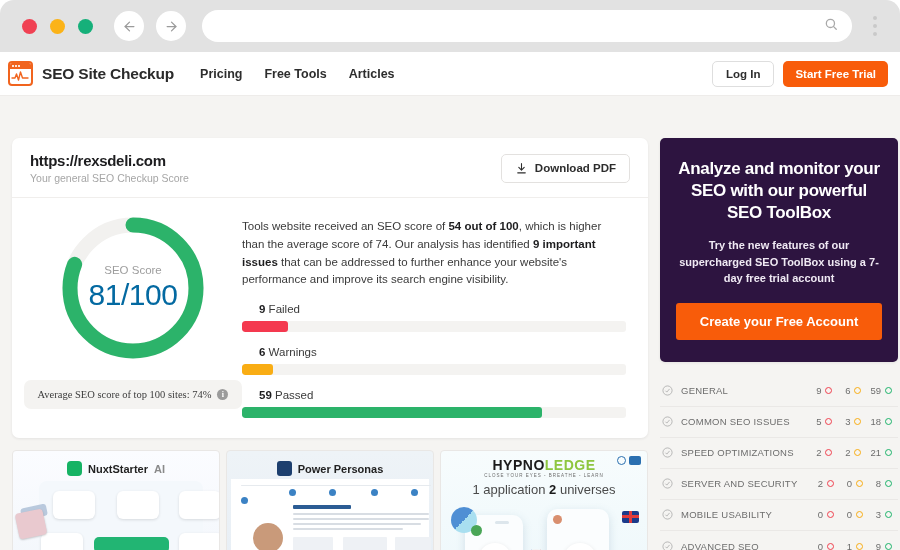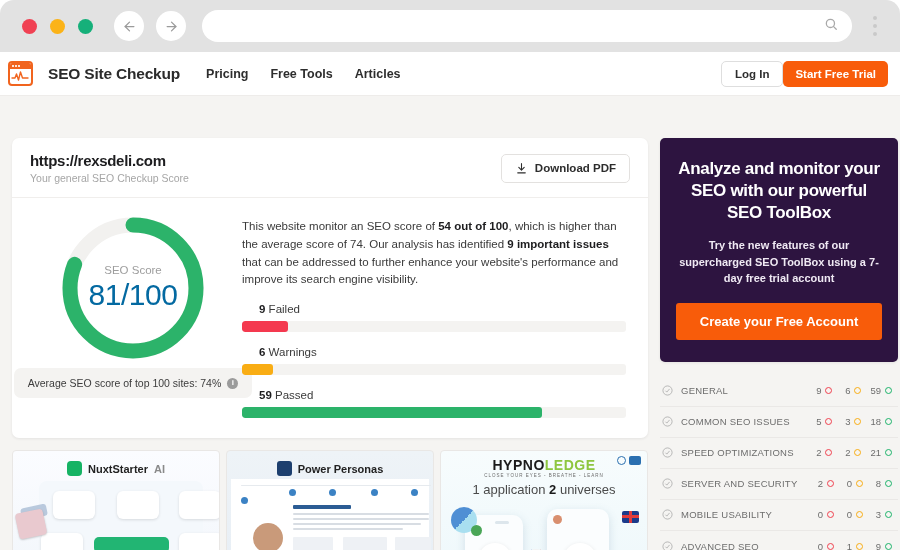--- a/index.html
+++ b/index.html
@@ -46,38 +46,38 @@
     align-items: center; justify-content: center; gap: 4px; flex: 0 0 auto;
   }
   .kebab i { width: 4px; height: 4px; border-radius: 50%; background: #c9c9c9; display:block; }
 
   
   .site-header {
     position: absolute; left: 0; top: 52px; width: 900px; height: 44px;
     background: #fff; display: flex; align-items: center; padding: 0 12px 0 8px;
     border-bottom: 1px solid #eeecea;
   }
-  .brand { display: flex; align-items: center; gap: 15px; }
+  .brand { display: flex; align-items: center; gap: 9px; }
   .logo-mark {
     width: 25px; height: 25px; border-radius: 4px;
     background: #fff; border: 2.5px solid #f1641e;
     position: relative; overflow: hidden; flex: 0 0 auto;
   }
   .logo-mark .bar {
     position: absolute; left: 0; top: 0; width: 100%; height: 6px;
     background: #f1641e; display: flex; align-items: center; gap: 1.5px; padding-left: 2px;
   }
   .logo-mark .bar i { width: 1.6px; height: 1.6px; background: #fff; border-radius: 50%; display:block;}
   .logo-mark svg { position: absolute; left: 1px; top: 7px; }
   .brand-name { font-size: 15.5px; font-weight: 700; color: #2b2b2b; letter-spacing: -0.2px; }
 
   .mainnav { display: flex; align-items: center; gap: 22px; margin-left: 26px; }
   .mainnav a { font-size: 12.5px; font-weight: 700; color: #2d2d2d; text-decoration: none; }
 
-  .header-actions { margin-left: auto; display: flex; align-items: flex-end; }
+  .header-actions { margin-left: auto; display: flex; align-items: flex-end; gap: 9px; }
   .btn-login {
     font-size: 11.5px; font-weight: 700; color: #2d2d2d; background: #fff;
     border: 1px solid #dedede; border-radius: 5px; padding: 6px 13px; cursor: pointer;
   }
   .btn-trial {
     font-size: 11.5px; font-weight: 700; color: #fff; background: #f85c0a;
     border: none; border-radius: 5px; padding: 7px 12px; cursor: pointer;
   }
 
   
@@ -111,23 +111,23 @@
   .gauge { position: relative; width: 152px; height: 152px; }
   .gauge svg { display: block; transform: rotate(-90deg); }
   .gauge-center {
     position: absolute; inset: 0; display: flex; flex-direction: column;
     align-items: center; justify-content: center; gap: 2px;
   }
   .gauge-label { font-size: 11.5px; color: #9d9d9d; }
   .gauge-value { font-size: 30px; color: #0369a1; letter-spacing: -0.5px; }
 
   .avg-pill {
-    margin-top: 4px; background: #f4f3f1; border-radius: 7px;
+    margin-top: 16px; background: #f4f3f1; border-radius: 7px;
     padding: 9px 14px; font-size: 10.5px; color: #3c3c3c;
-    display: flex; align-items: center; gap: 6px; white-space: nowrap;
+    display: flex; align-items: center; gap: 6px; white-space: nowrap; font-family: Liberation Serif, serif;
   }
   .info-dot {
     width: 11px; height: 11px; border-radius: 50%; background: #9b9b9b;
     color: #fff; font-size: 8px; font-weight: 700; display: flex;
     align-items: center; justify-content: center; line-height: 1; flex: 0 0 auto;
   }
 
   .summary { flex: 1 1 auto; padding-top: 6px; padding-right: 6px; }
   .summary-text { font-size: 11.5px; line-height: 1.55; color: #3a3a3a; }
   .summary-text b { font-weight: 700; color: #1d1d1f; }
@@ -329,21 +329,21 @@
             </div>
 
             <div class="avg-pill">
               <span>Average SEO score of top 100 sites: 74%</span>
               <span class="info-dot">i</span>
             </div>
           </div>
 
           <div class="summary">
             <p class="summary-text">
-              <span>This website monitor an SEO score of </span><b>54 out of 100</b><span>, which is higher than the average score of 74. Our analysis has identified </span><b>9 important issues</b><span> that can be addressed to further enhance your website's performance and improve its search engine visibility.</span>
+              <span>Tools website received an SEO score of </span><b>54 out of 100</b><span>, which is higher than the average score of 74. Our analysis has identified </span><b>9 important issues</b><span> that can be addressed to further enhance your website's performance and improve its search engine visibility.</span>
             </p>
 
             <div class="stat">
               <div class="stat-label">
                 <b>9</b>
                 <span>Failed</span>
               </div>
               <div class="bar-track">
                 <div class="bar-fill" style="width: 12%; background: rgb(244, 57, 79);"></div>
               </div>

